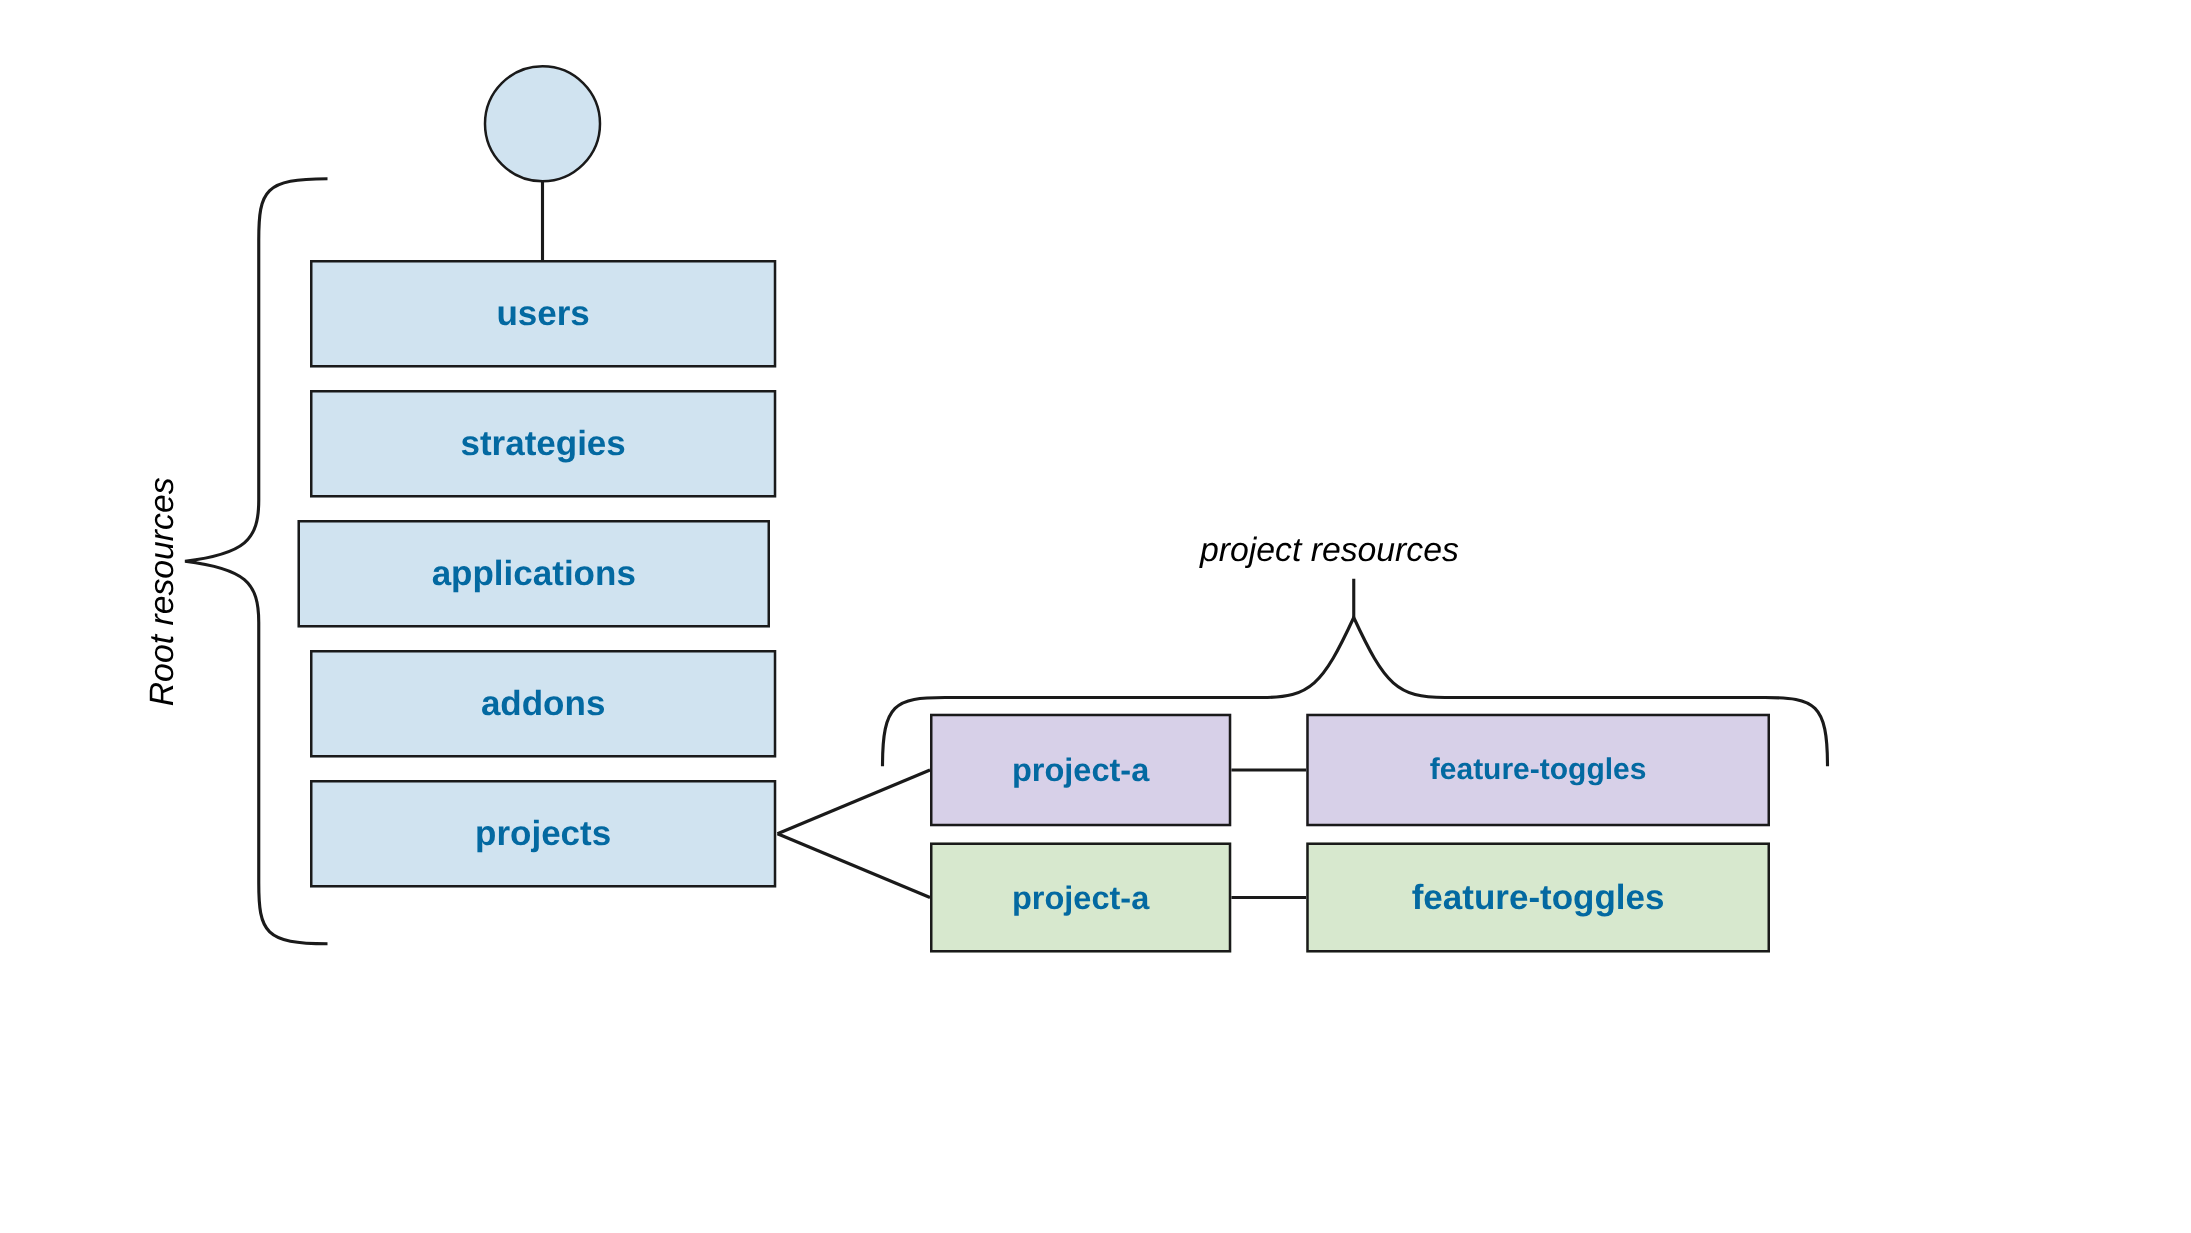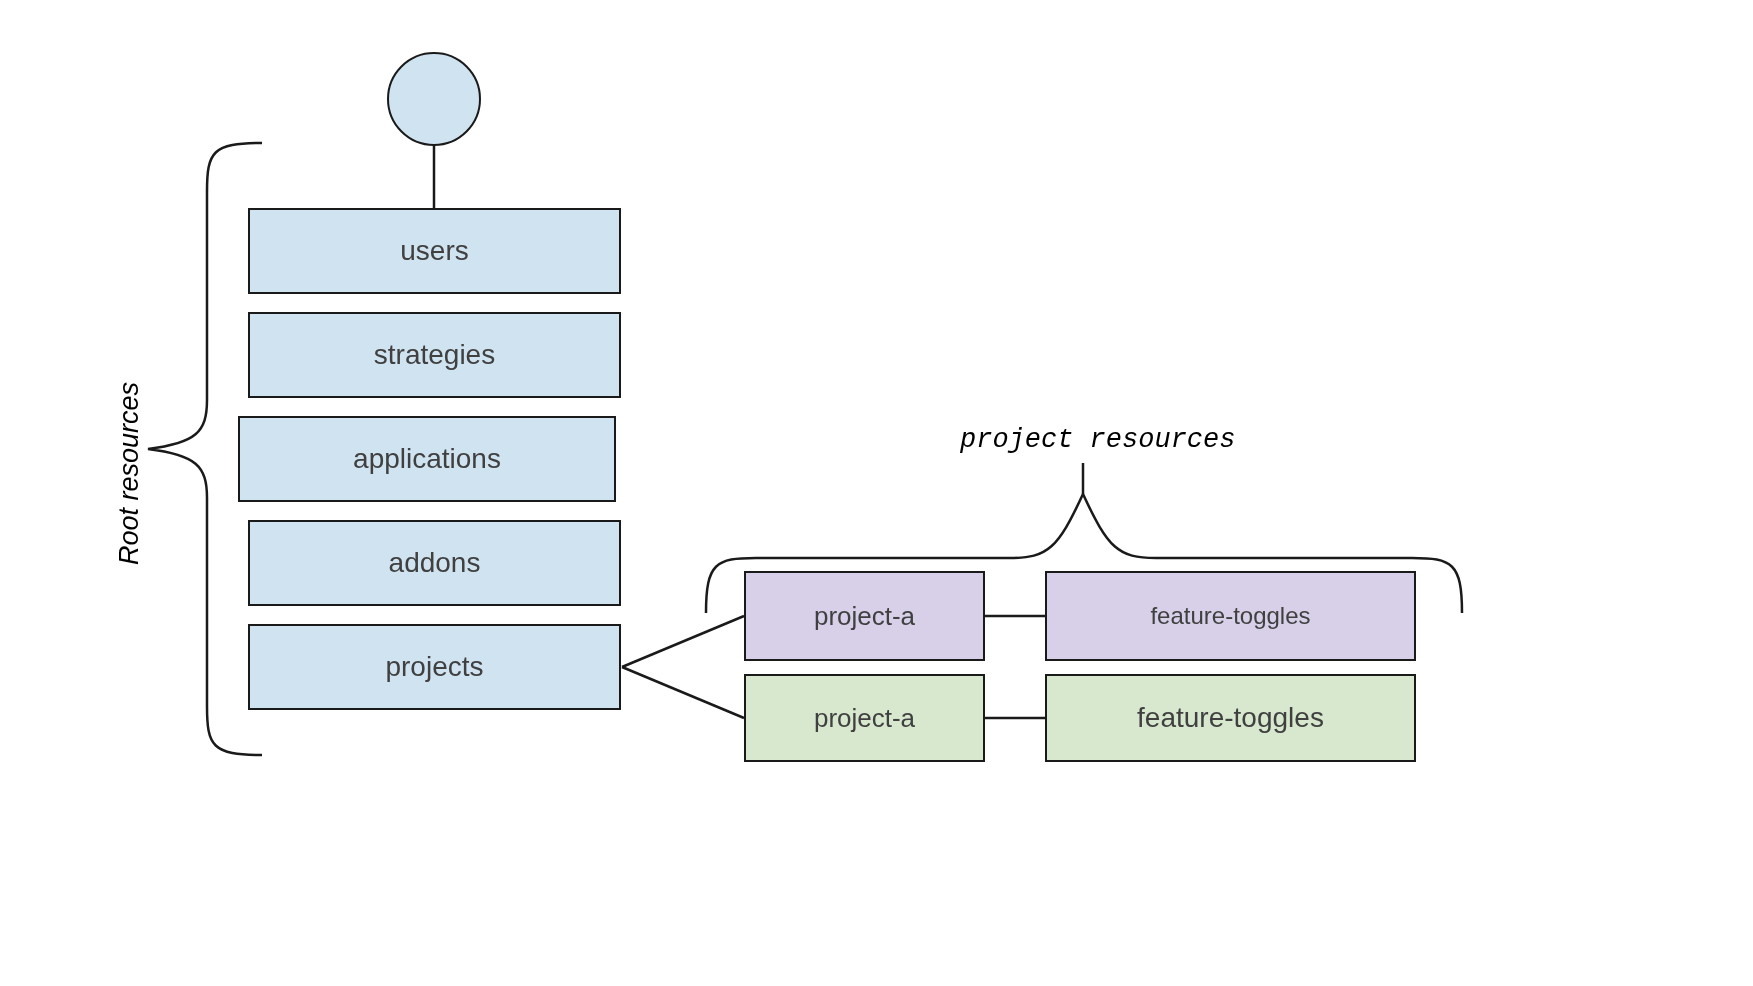--- a/index.html
+++ b/index.html
@@ -28,23 +28,24 @@
     overflow: visible;
   }
   .node-box {
     position: absolute;
     box-sizing: border-box;
     border: 2px solid #1a1a1a;
     display: flex;
     align-items: center;
     justify-content: center;
     text-align: center;
-    color: #404040;
+    color: #0369a1;
     font-family: "Liberation Sans", sans-serif;
     line-height: 1.1;
+    font-weight: bold;
   }
   .fill-blue  { background: #d0e3f0; }
   .fill-purple{ background: #d7d0e8; }
   .fill-green { background: #d7e8ce; }
 
   .label-root {
     position: absolute;
     font-family: "Liberation Sans", sans-serif;
     font-style: italic;
     font-size: 27px;
@@ -103,21 +104,21 @@
 
     <line x1="985" y1="718" x2="1045" y2="718" stroke="#1a1a1a" stroke-width="2.5"></line>
   </svg>
 
   <div class="circle-node" style="left:387px; top:52px; width:94px; height:94px;">
     
   </div>
 
   <div class="label-root" style="left:114px; top:565px; transform: rotate(-90deg);">Root resources</div>
 
-  <div class="label-project" style="left:960px; top:425px;font-family:Liberation Mono, monospace;">project resources</div>
+  <div class="label-project" style="left:960px; top:425px;">project resources</div>
 
   <div class="node-box fill-blue" style="left:248px; top:208px; width:373px; height:86px; font-size:28px;">
     <span>users</span>
   </div>
 
   <div class="node-box fill-blue" style="left:248px; top:312px; width:373px; height:86px; font-size:28px;">
     <span>strategies</span>
   </div>
 
   <div class="node-box fill-blue" style="left:238px; top:416px; width:378px; height:86px; font-size:28px;">

